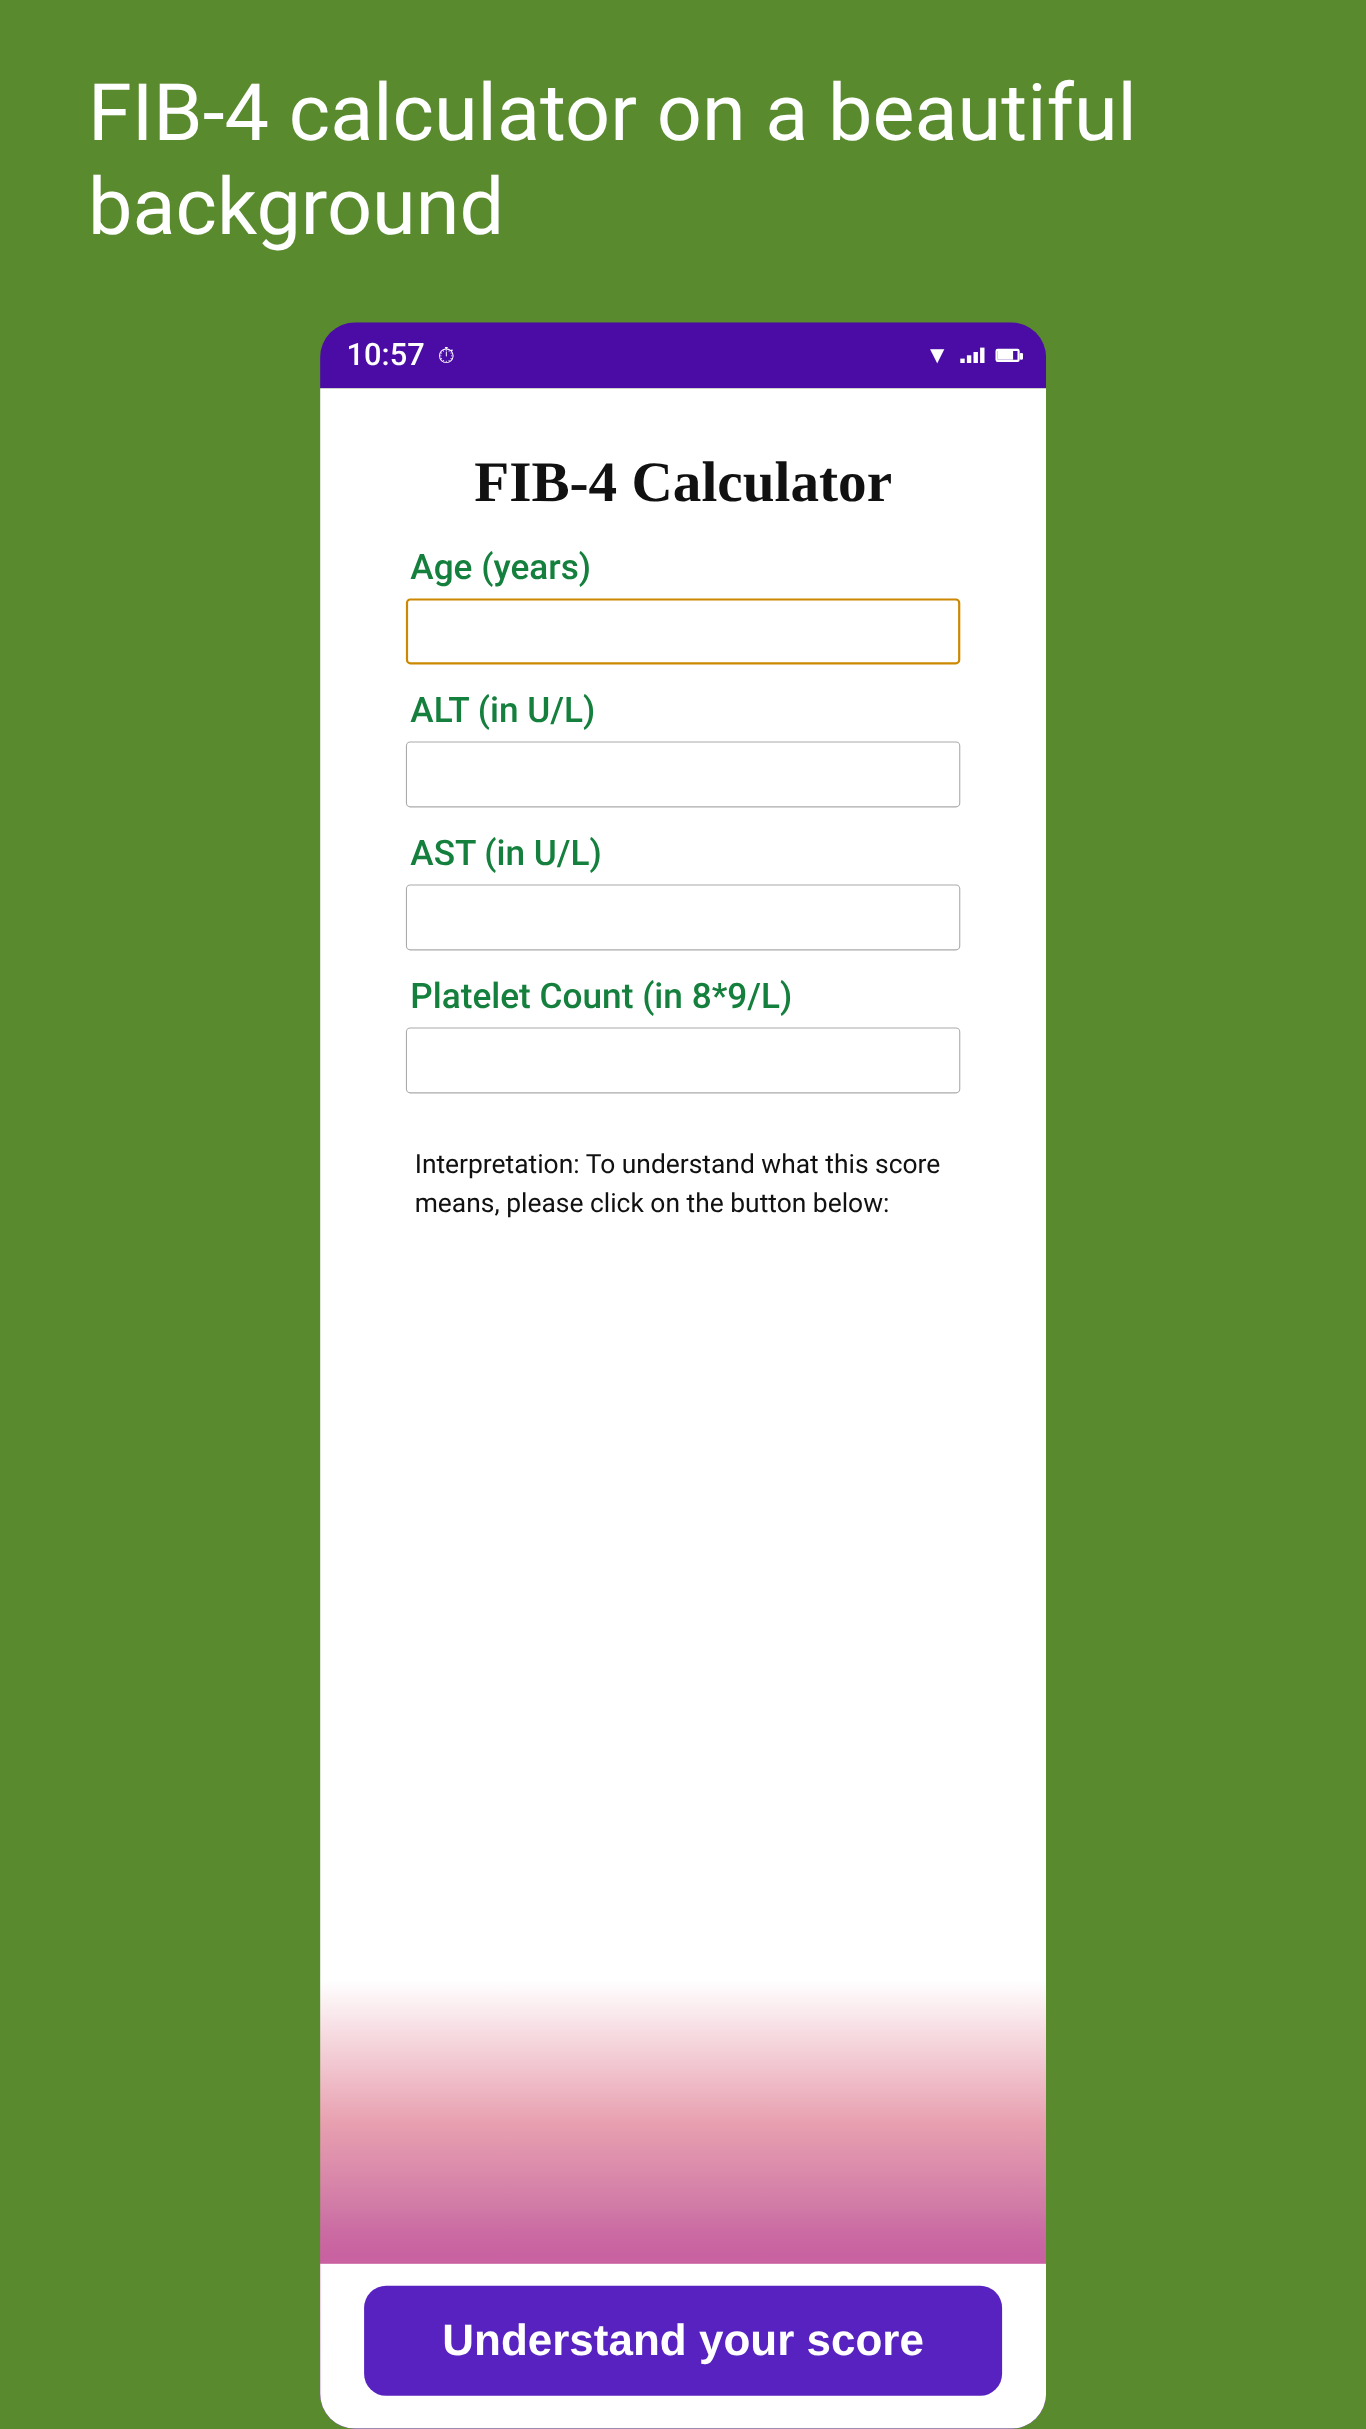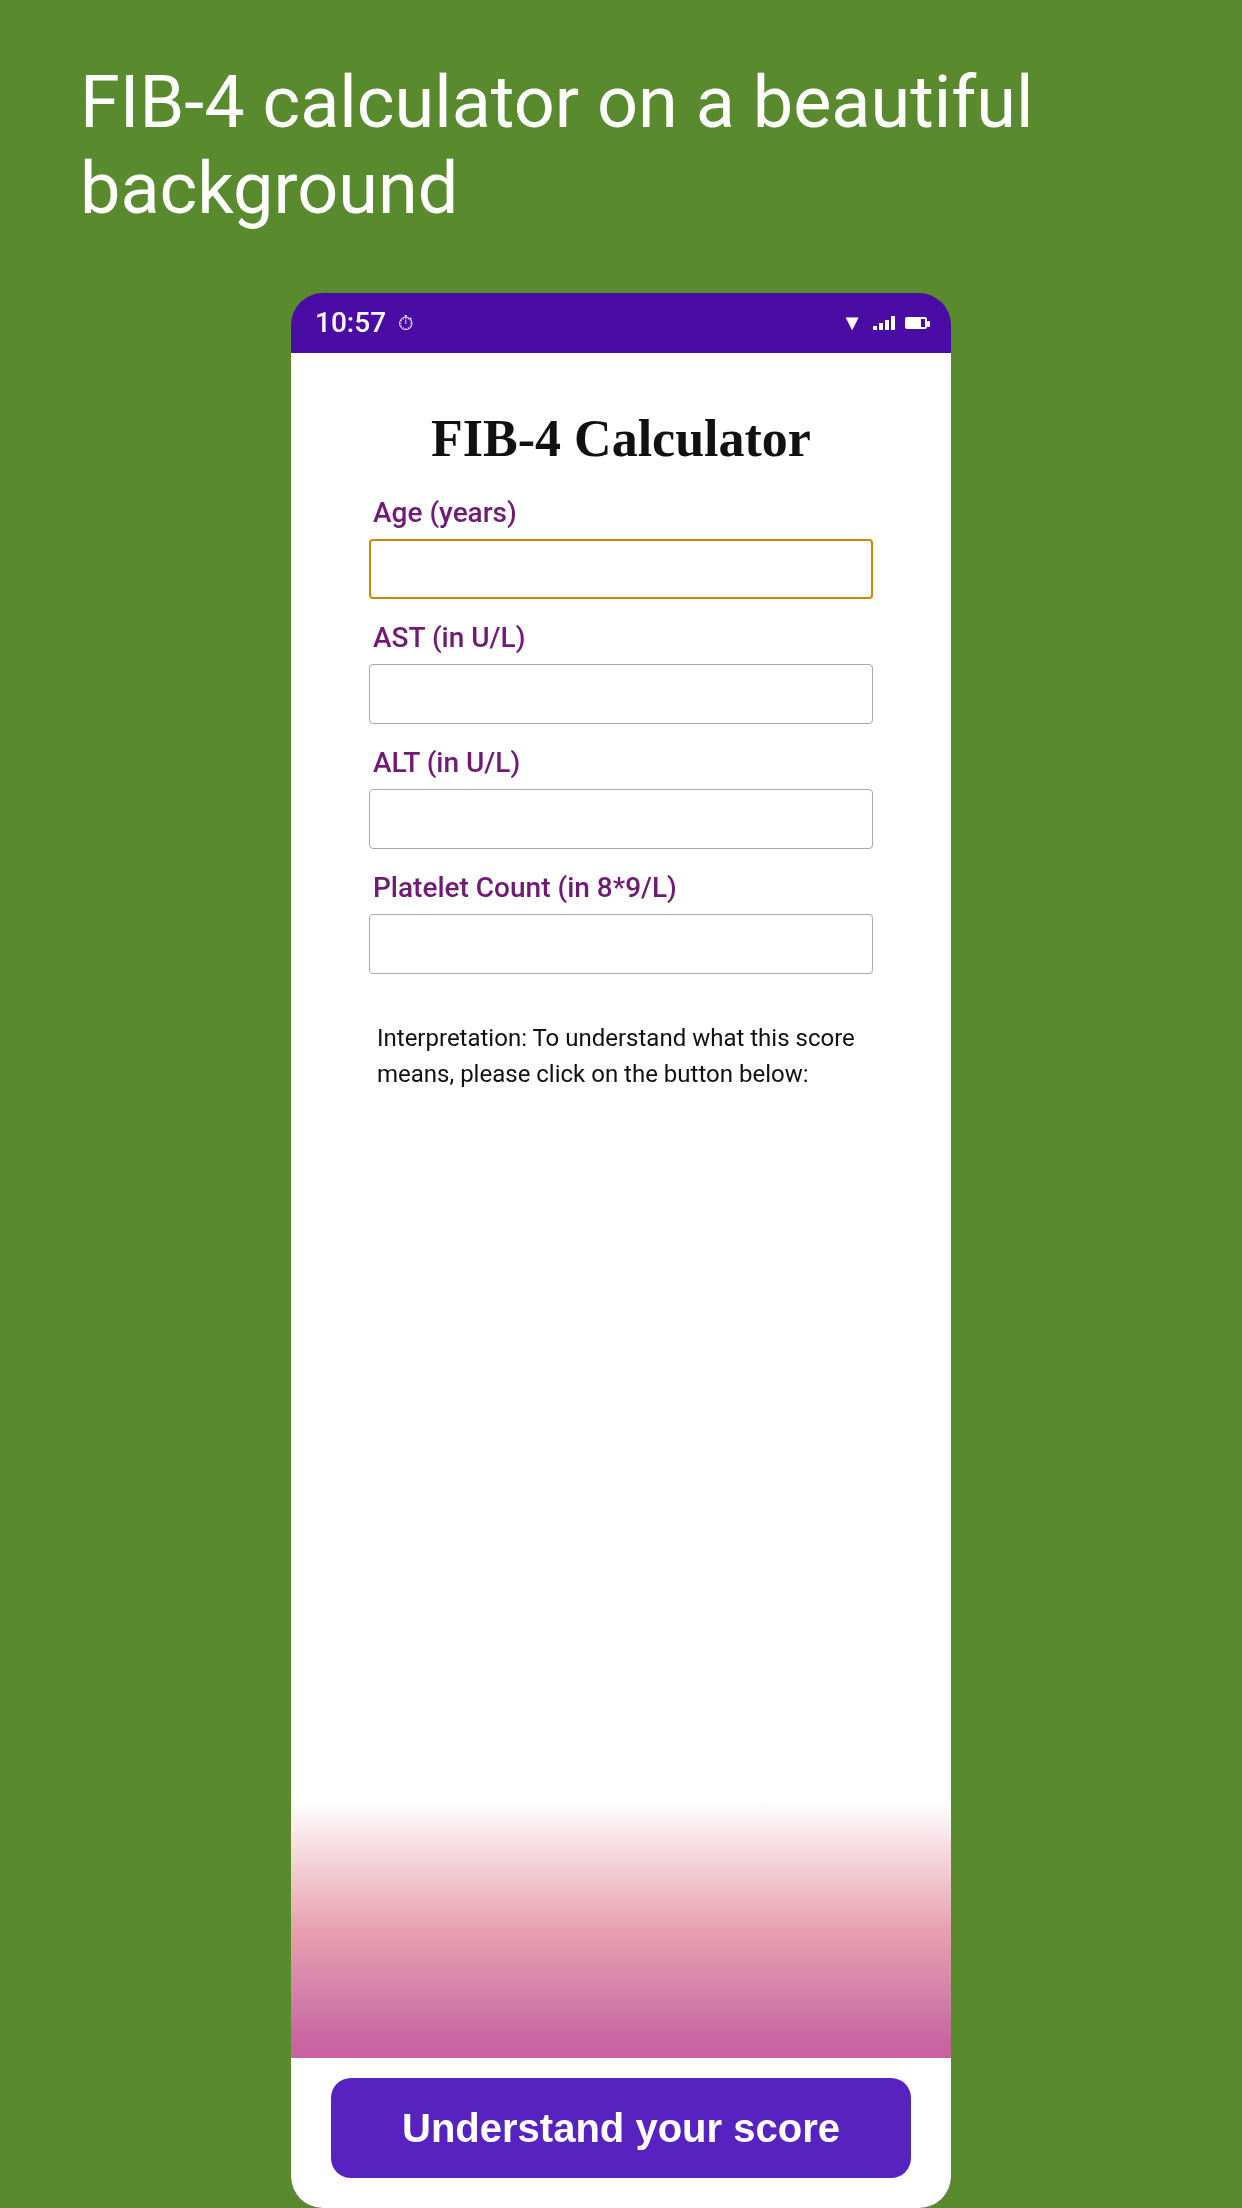--- a/index.html
+++ b/index.html
@@ -102,22 +102,22 @@
       margin-bottom: 28px;
       font-family: Liberation Serif, serif;
     }
 
     .field-group {
       width: 100%;
       margin-bottom: 22px;
     }
 
     .field-label {
-      color: #701a75;
-      font-size: 28px;
+      color: #15803d;
+      font-size: 32px;
       font-weight: 500;
       margin-bottom: 10px;
       padding-left: 4px;
     }
 
     .field-input {
       width: 100%;
       height: 60px;
       border: 1.5px solid #aaaaaa;
       border-radius: 4px;
@@ -270,26 +270,26 @@
     <div class="card">
 
       <h2 class="calc-title">FIB-4 Calculator</h2>
 
       <div class="field-group">
         <div class="field-label">Age (years)</div>
         <input class="field-input focused" type="number" placeholder="" style="">
       </div>
 
       <div class="field-group">
+        <div class="field-label">ALT (in U/L)</div>
+        <input class="field-input" type="number" placeholder="" style="">
+      </div>
+
+      <div class="field-group">
         <div class="field-label">AST (in U/L)</div>
-        <input class="field-input" type="number" placeholder="" style="">
-      </div>
-
-      <div class="field-group">
-        <div class="field-label">ALT (in U/L)</div>
         <input class="field-input" type="number" placeholder="" style="">
       </div>
 
       <div class="field-group">
         <div class="field-label">Platelet Count (in 8*9/L)</div>
         <input class="field-input" type="number" placeholder="" style="">
       </div>
 
 
       <p class="interpretation-text">Interpretation: To understand what this score means, please click on the button below:</p>

